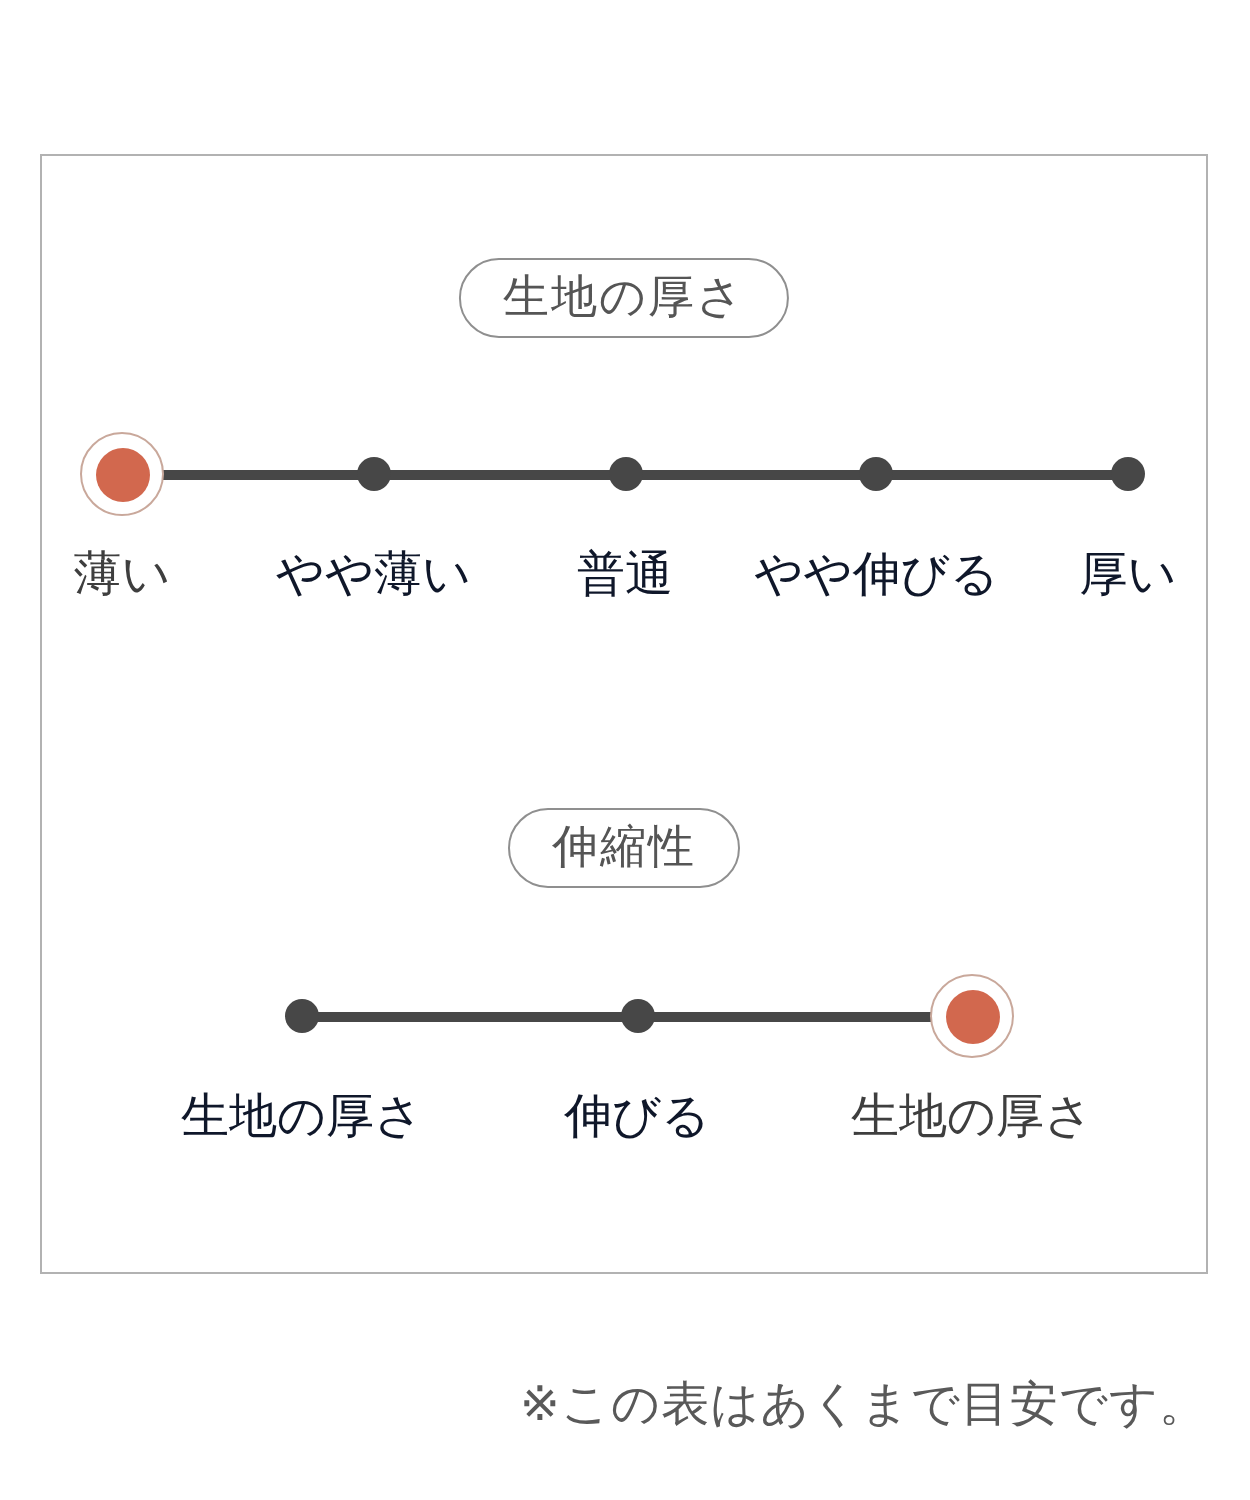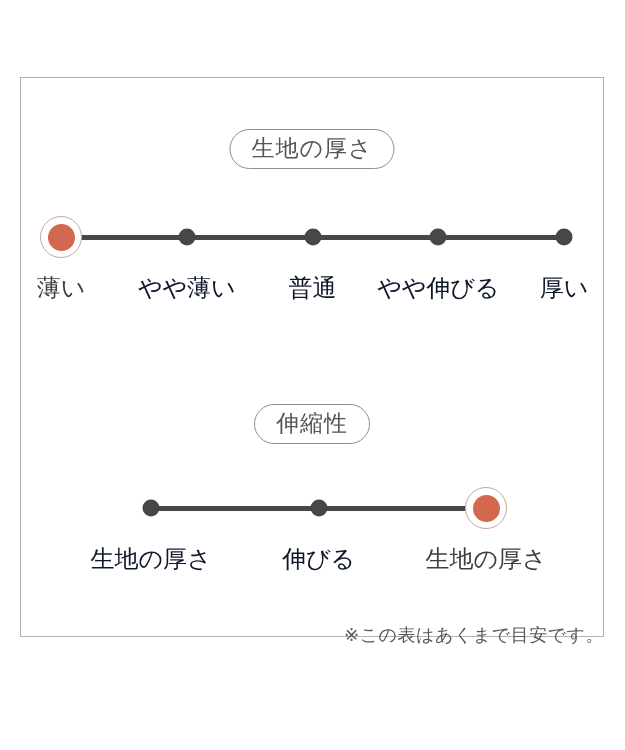--- a/index.html
+++ b/index.html
@@ -65,22 +65,22 @@
   .stop-label {
     position:absolute; top:57px; left:0;
     transform:translateX(-50%);
     white-space:nowrap;
     font-size:24px; line-height:1.15;
     color:#0f172a;
   }
   .stop-label.bold { font-weight:400; color:#3e3e3e; }
 
   .footer-note {
-    position:absolute; top:623px; right:21px;
-    font-size:18px; color:#595959;
+    position:absolute; top:686px; right:21px;
+    font-size:24px; color:#595959;
     letter-spacing:0.5px;
     white-space:nowrap;
   }
 </style>
 </head>
 <body>
 
 <div class="page">
 
   <div class="box">

